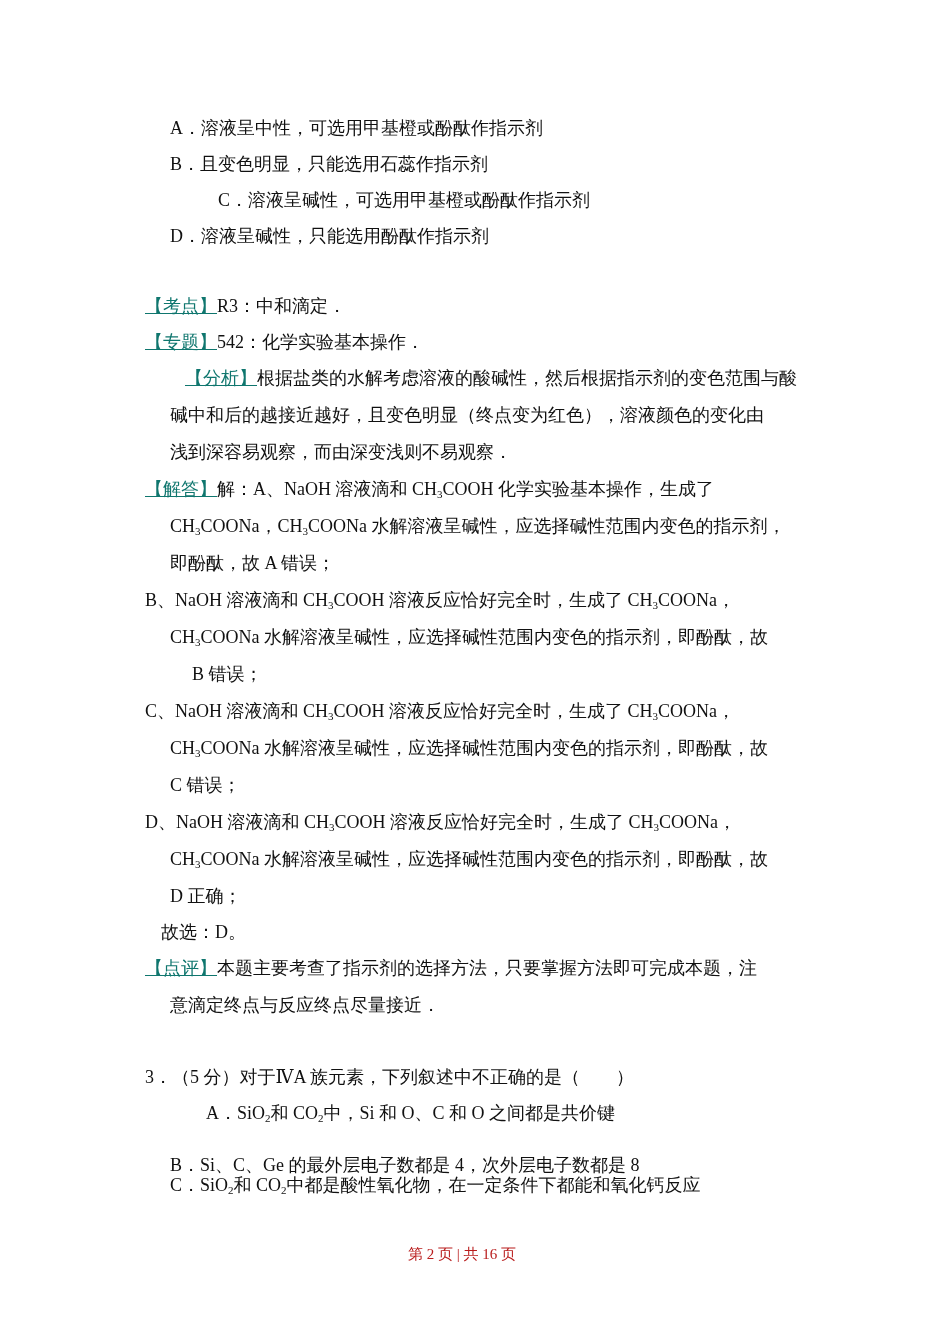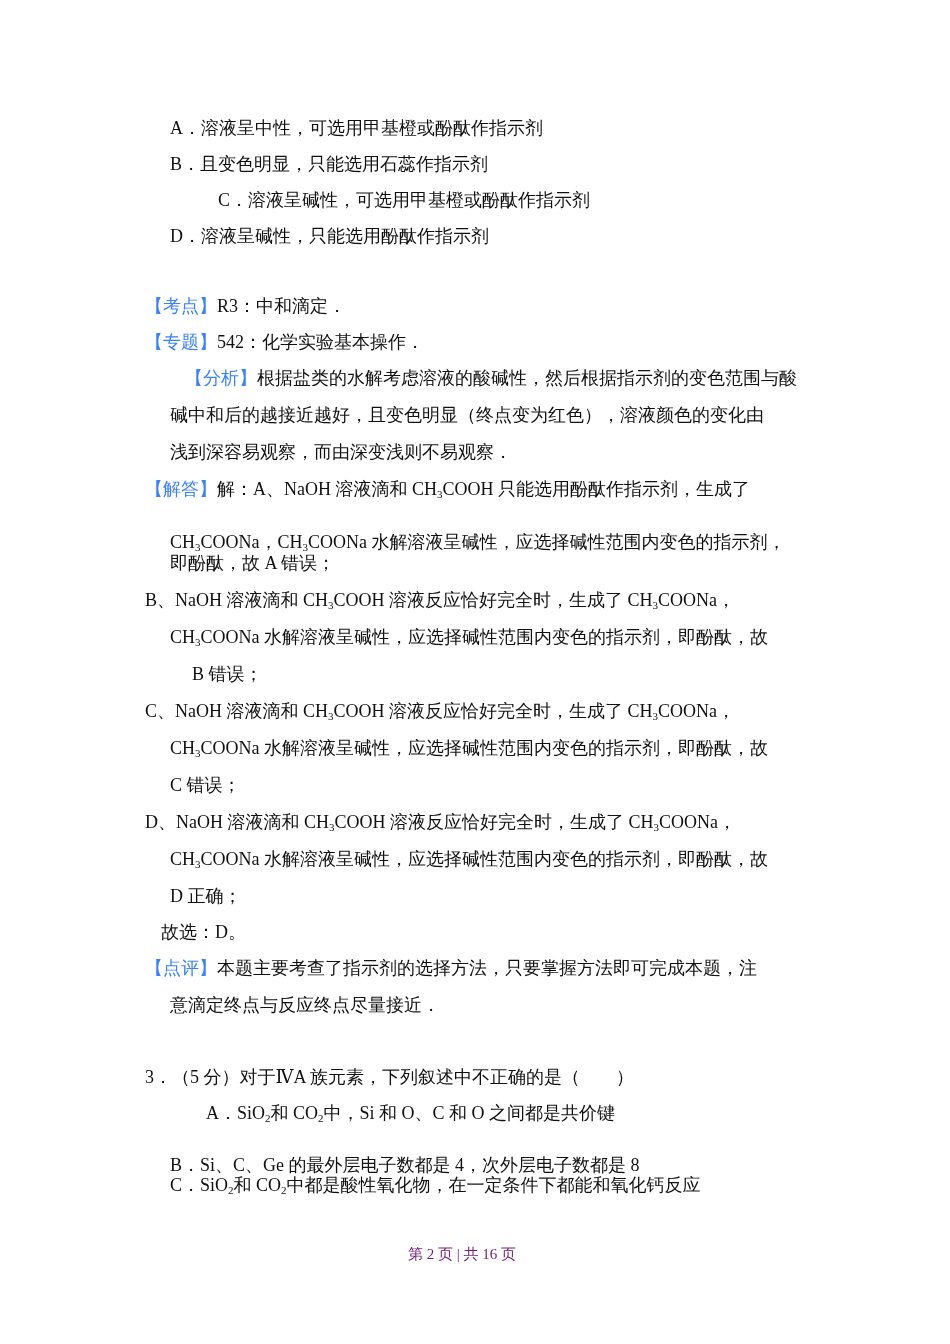--- a/index.html
+++ b/index.html
@@ -1,22 +1,22 @@
 <!DOCTYPE html>
 <html><head>
 <meta charset="utf-8">
 <style>
   html, body { margin:0; padding:0; background:#ffffff; }
   body { width:950px; height:1344px; position:relative; overflow:hidden;
          font-family:"Liberation Serif","DejaVu Serif",serif; color:#111; }
   .line { position:absolute; font-size:18px; line-height:22px; white-space:nowrap; }
-  .tag { color:#3b82f6; }
+  .tag { color:#0f766e;text-decoration:underline; }
   sub { font-size:11px; vertical-align:-3px; line-height:0; }
   .footer { position:absolute; left:0; width:924px; top:1245px; text-align:center;
-            font-size:15px; color:#701a75; }
+            font-size:15px; color:#b91c1c; }
 </style>
 </head>
 <body>
 
 <div class="line" style="left:170px;top:117px;"><span>A．</span><span>溶液呈中性，可选用甲基橙或酚酞作指示剂</span></div>
 <div class="line" style="left:170px;top:153px;"><span>B．</span><span>且变色明显，只能选用石蕊作指示剂</span></div>
 <div class="line" style="left:170px;top:189px;margin-left:48px;"><span>C．</span><span>溶液呈碱性，可选用甲基橙或酚酞作指示剂</span></div>
 <div class="line" style="left:170px;top:225px;"><span>D．</span><span>溶液呈碱性，只能选用酚酞作指示剂</span></div>
 
 <div class="line" style="left:145px;top:295px;">
@@ -27,23 +27,23 @@
   <span class="tag">【专题】</span><span>542：化学实验基本操作．</span>
 </div>
 
 <div class="line" style="left:145px;top:367px;margin-left:40px;">
   <span class="tag">【分析】</span><span>根据盐类的水解考虑溶液的酸碱性，然后根据指示剂的变色范围与酸</span>
 </div>
 <div class="line" style="left:170px;top:404px;">碱中和后的越接近越好，且变色明显（终点变为红色），溶液颜色的变化由</div>
 <div class="line" style="left:170px;top:441px;">浅到深容易观察，而由深变浅则不易观察．</div>
 
 <div class="line" style="left:145px;top:478px;">
-  <span class="tag">【解答】</span><span>解：A、NaOH 溶液滴和 CH</span><sub>3</sub><span>COOH 只能选用酚酞作指示剂，生成了</span>
+  <span class="tag">【解答】</span><span>解：A、NaOH 溶液滴和 CH</span><sub>3</sub><span>COOH 化学实验基本操作，生成了</span>
 </div>
-<div class="line" style="left:170px;top:515px;margin-top:16px;">
+<div class="line" style="left:170px;top:515px;">
   <span>CH</span><sub>3</sub><span>COONa，CH</span><sub>3</sub><span>COONa 水解溶液呈碱性，应选择碱性范围内变色的指示剂，</span>
 </div>
 <div class="line" style="left:170px;top:552px;">即酚酞，故 A 错误；</div>
 
 <div class="line" style="left:145px;top:589px;">
   <span>B、NaOH 溶液滴和 CH</span><sub>3</sub><span>COOH 溶液反应恰好完全时，生成了 CH</span><sub>3</sub><span>COONa，</span>
 </div>
 <div class="line" style="left:170px;top:626px;">
   <span>CH</span><sub>3</sub><span>COONa 水解溶液呈碱性，应选择碱性范围内变色的指示剂，即酚酞，故</span>
 </div>

